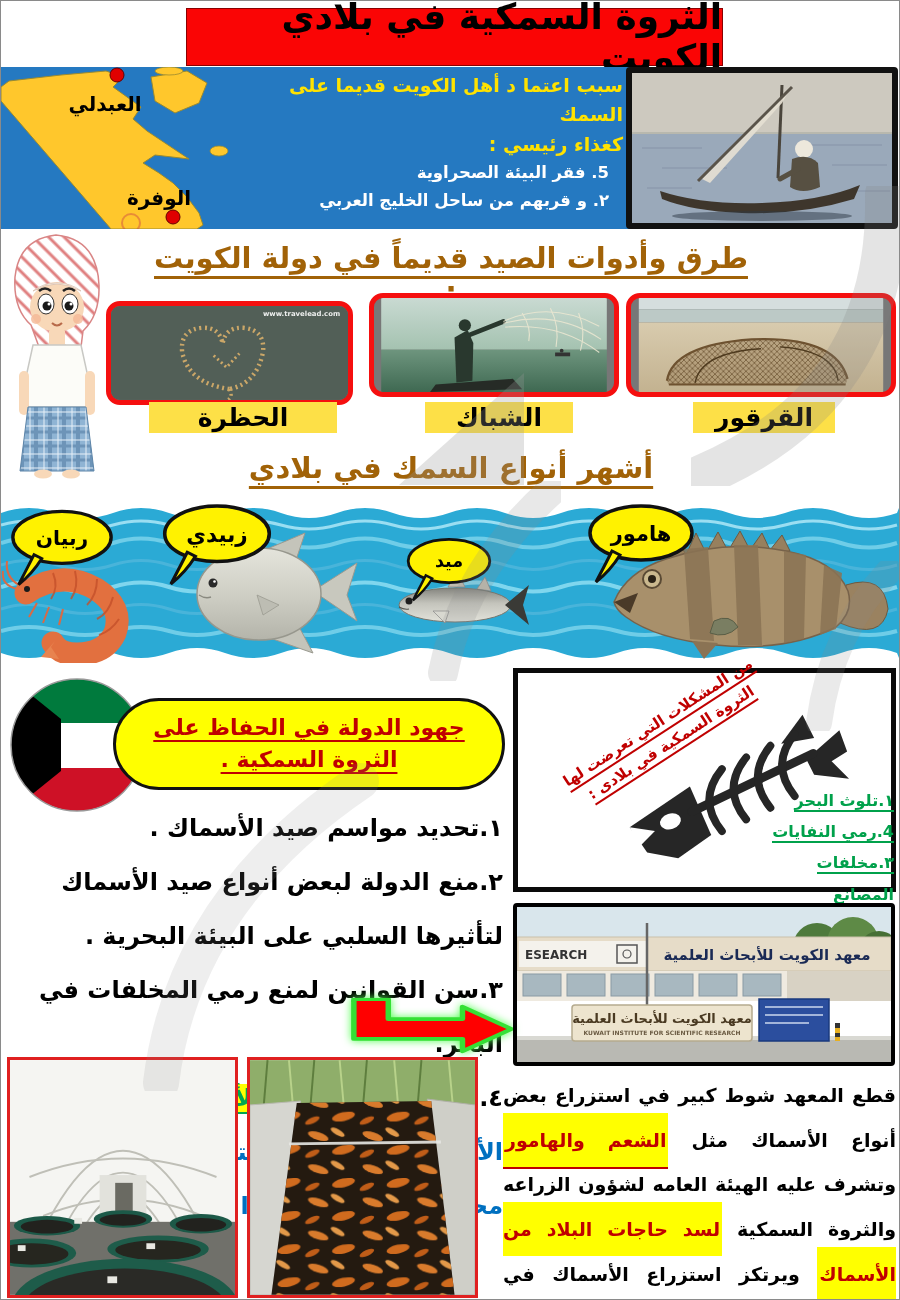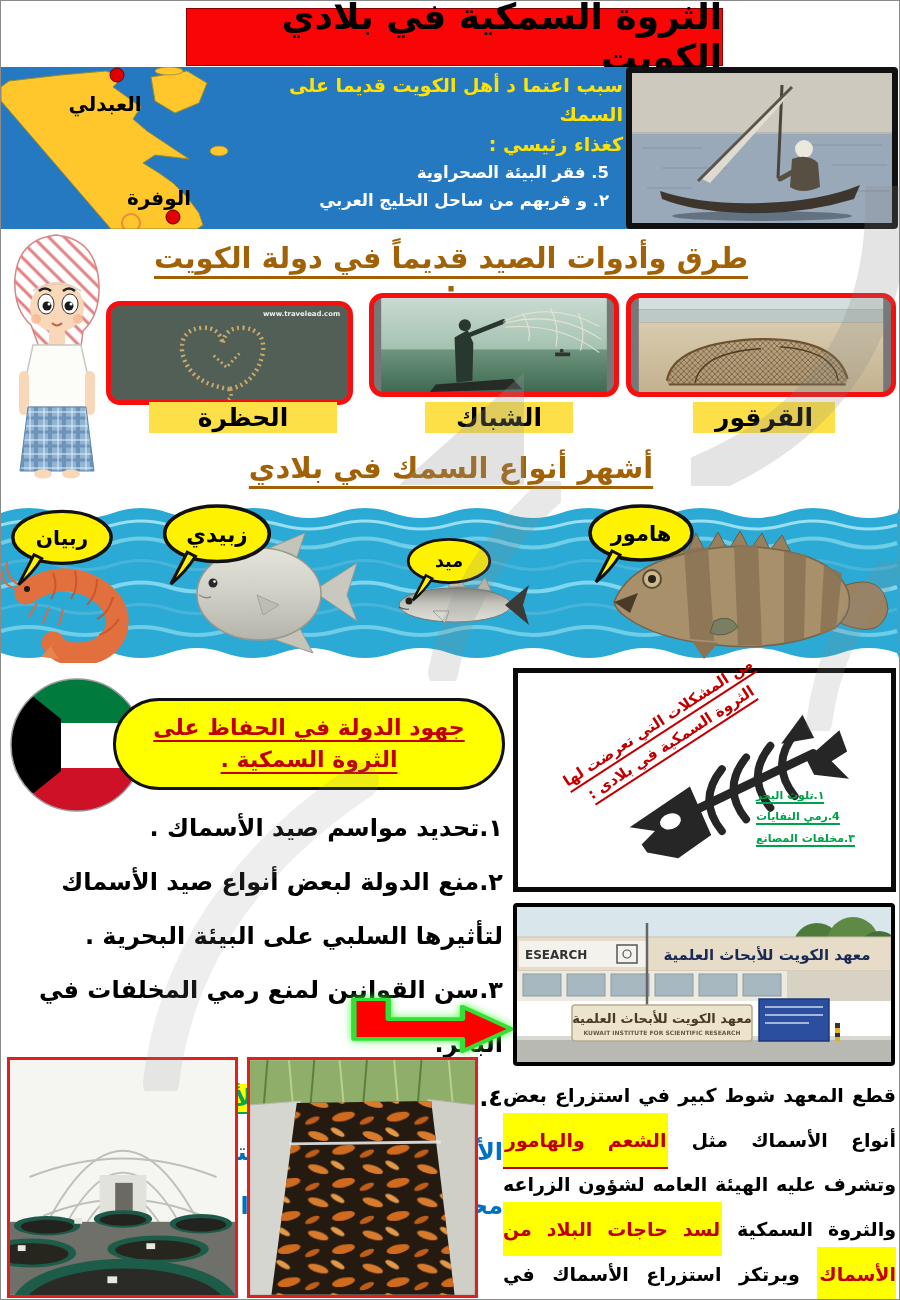--- a/index.html
+++ b/index.html
@@ -29,22 +29,22 @@
                 text-decoration-thickness:2px;text-underline-offset:5px;}
   .efforts-list{left:8px;top:800px;width:494px;direction:rtl;text-align:right;color:#000;
                 font-size:24px;line-height:2.25;}
   .hl-green{color:#00a651;background:#ffff00;border-bottom:2.5px solid #00a651;padding:0 2px;}
   .note-blue{color:#0070c0;}
   .problems-box{left:512px;top:667px;width:383px;height:224px;border:5px solid #0a0a0a;
                 box-sizing:border-box;background:#fff;}
   .prob-title{position:absolute;left:-2px;top:38px;width:300px;transform:rotate(-33deg);
               direction:rtl;text-align:center;color:#c00000;font-size:15px;}
   .prob-title span{display:inline-block;border-bottom:2px solid #c00000;padding-bottom:1px;margin-bottom:3px;}
-  .prob-list{position:absolute;left:238px;top:112px;width:138px;direction:rtl;text-align:left;
-             color:#00a14b;font-size:11px;line-height:1.95;}
+  .prob-list{position:absolute;left:238px;top:112px;width:138px;direction:rtl;text-align:right;
+             color:#00a14b;font-size:16px;line-height:1.95;}
   .prob-list div span{border-bottom:2px solid #00a14b;}
   .institute{left:512px;top:902px;width:382px;height:163px;border:4px solid #000000;border-radius:4px;
              box-sizing:border-box;overflow:hidden;}
   .closing{left:502px;top:1072px;width:393px;direction:rtl;text-align:justify;text-align-last:right;
            color:#000;font-size:19px;line-height:2.35;}
   .hl-red{color:#c00000;background:#ffff00;padding:16px 2px;}
   .hl-red.u{border-bottom:2.5px solid #c00000;}
   .farm-photo{border:3px solid #e02020;box-sizing:border-box;overflow:hidden;}
   .wm{pointer-events:none;z-index:50;}
 </style>

